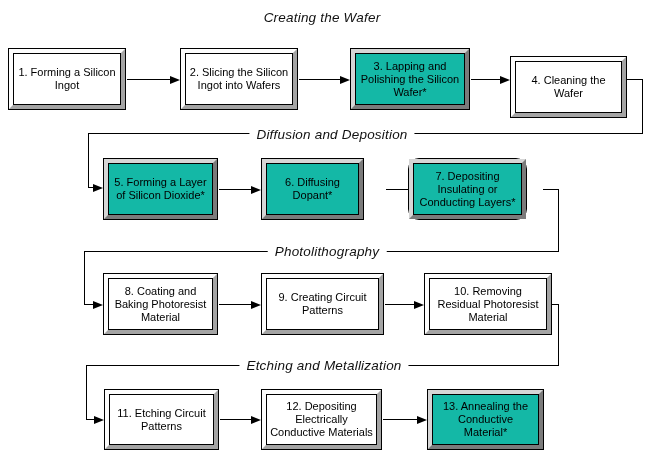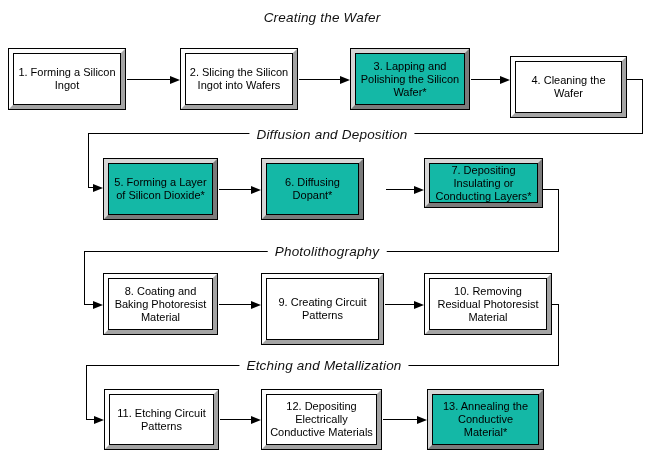--- a/index.html
+++ b/index.html
@@ -29,23 +29,23 @@
     padding:1px 2px;
   }
   .plain  .inner{background:#ffffff;}
   .shaded .inner{background:#14b8a6;}
   .b1 {left:8px;  top:48px; width:118px;height:62px;}
   .b2 {left:180px;top:48px; width:118px;height:62px;}
   .b3 {left:350px;top:48px; width:120px;height:62px;}
   .b4 {left:510px;top:48px; width:117px;height:62px;margin-top:8px;}
   .b5 {left:103px;top:158px;width:115px;height:62px;}
   .b6 {left:261px;top:158px;width:103px;height:62px;}
-  .b7 {left:424px;top:158px;width:119px;height:50px;}
+  .b7 {left:408px;top:158px;width:119px;height:62px;border-radius:11px;}
   .b8 {left:103px;top:273px;width:115px;height:62px;}
-  .b9 {left:261px;top:273px;width:123px;height:72px;}
+  .b9 {left:261px;top:273px;width:123px;height:62px;}
   .b10{left:424px;top:273px;width:128px;height:62px;}
   .b11{left:104px;top:389px;width:115px;height:61px;}
   .b12{left:261px;top:389px;width:121px;height:61px;}
   .b13{left:427px;top:389px;width:117px;height:61px;}
   
   .line{position:absolute;background:#000;z-index:1;}
   .la1{left:626px;top:79px; width:17px;height:1px;}
   .la2{left:642px;top:79px; width:1px; height:55px;}
   .la3{left:88px; top:133px;width:555px;height:1px;}
   .la4{left:88px; top:133px;width:1px; height:55px;}

